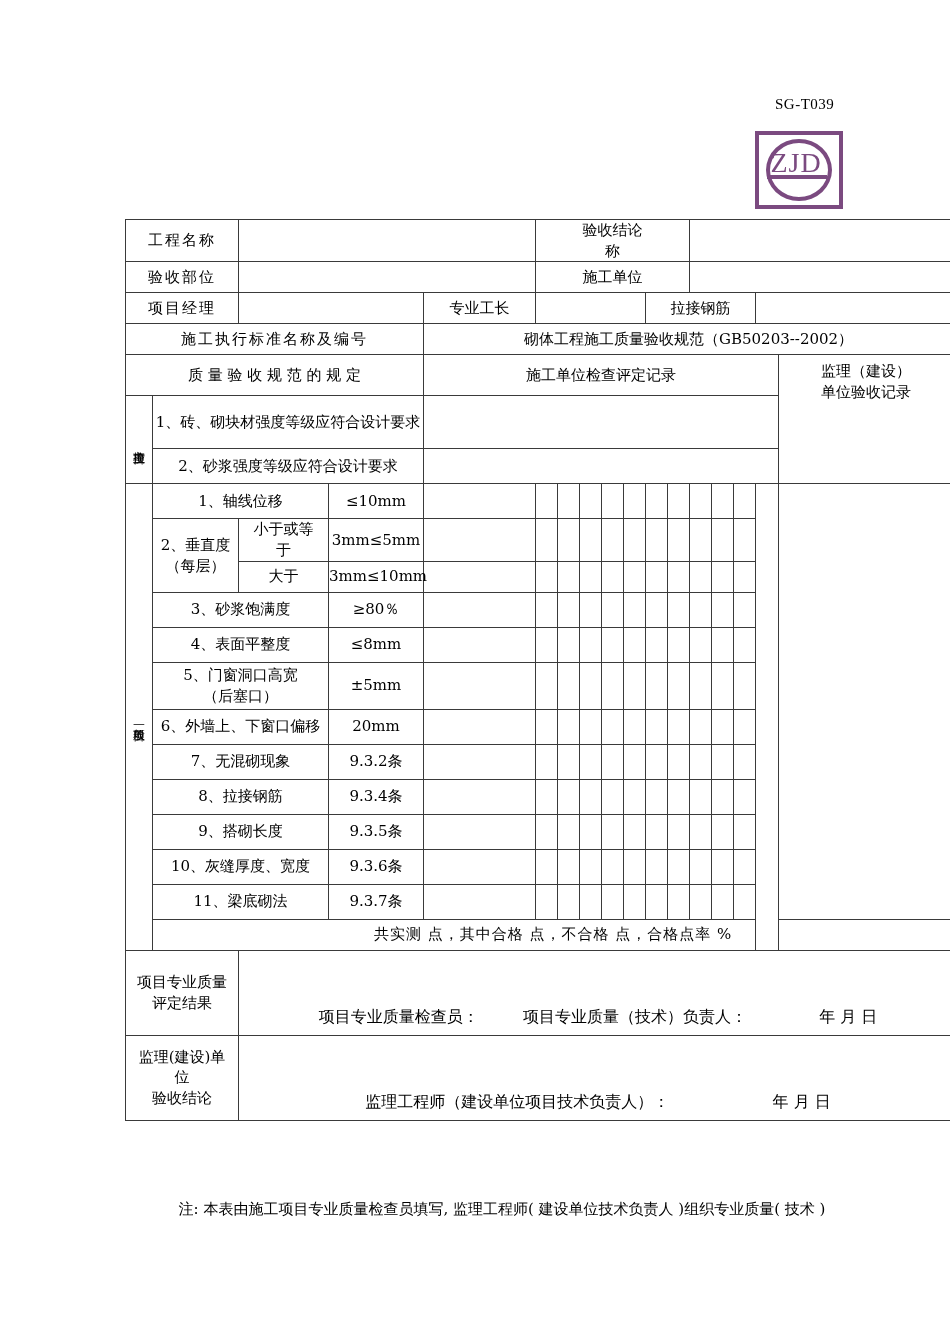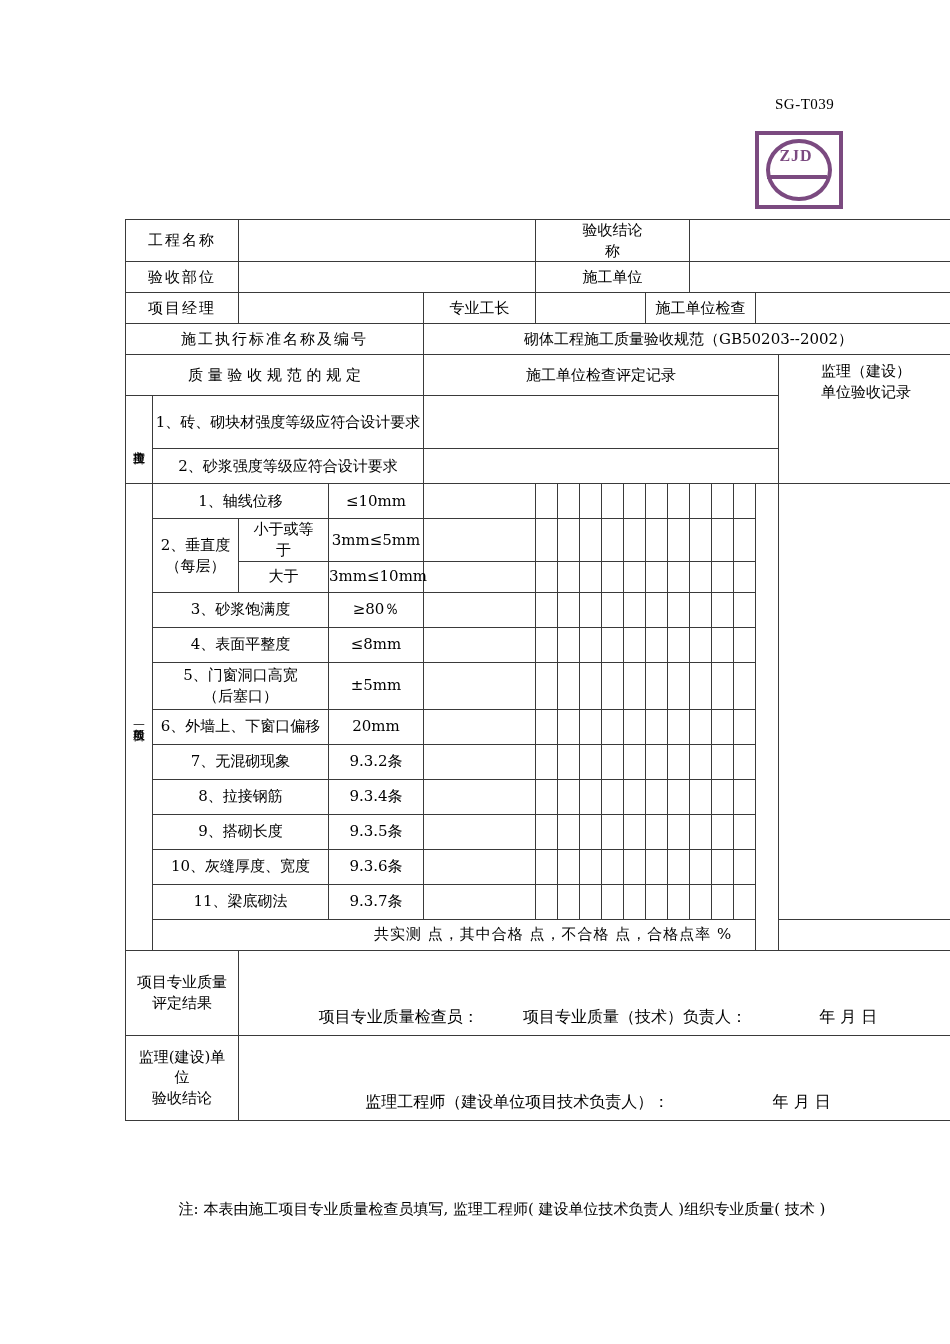--- a/index.html
+++ b/index.html
@@ -53,22 +53,22 @@
     border-radius: 50%;
     box-sizing: border-box;
   }
   .logo-text {
     position: absolute;
     top: 12px;
     left: 0;
     width: 74px;
     text-align: center;
     font-family: "Liberation Serif", serif;
-    font-weight: bold;
-    font-size: 16px;
+    font-weight: normal;
+    font-size: 28px;
     letter-spacing: 1px;
     color: #7b4a80;
   }
   .logo-bar {
     position: absolute;
     top: 40px;
     left: 8px;
     width: 60px;
     height: 4px;
     background: #7b4a80;
@@ -216,21 +216,21 @@
       <td colspan="3" class="pad"></td>
       <td colspan="7" class="pad">施工单位</td>
       <td colspan="6" class="pad"></td>
     </tr>
 
     <tr>
       <td colspan="2" class="pad h30 lbl-sp">项目经理</td>
       <td colspan="2" class="pad"></td>
       <td colspan="1" class="pad">专业工长</td>
       <td colspan="5" class="pad"></td>
-      <td colspan="5" class="pad">施工单位检查</td>
+      <td colspan="5" class="pad">拉接钢筋</td>
       <td colspan="2" class="pad"></td>
     </tr>
 
     <tr>
       <td colspan="4" class="pad h30 lbl-sp">施工执行标准名称及编号</td>
       <td colspan="13" class="pad">砌体工程施工质量验收规范（GB50203--2002）</td>
     </tr>
 
     <tr>
       <td colspan="4" class="pad h40">质 量 验 收 规 范 的 规 定</td>

